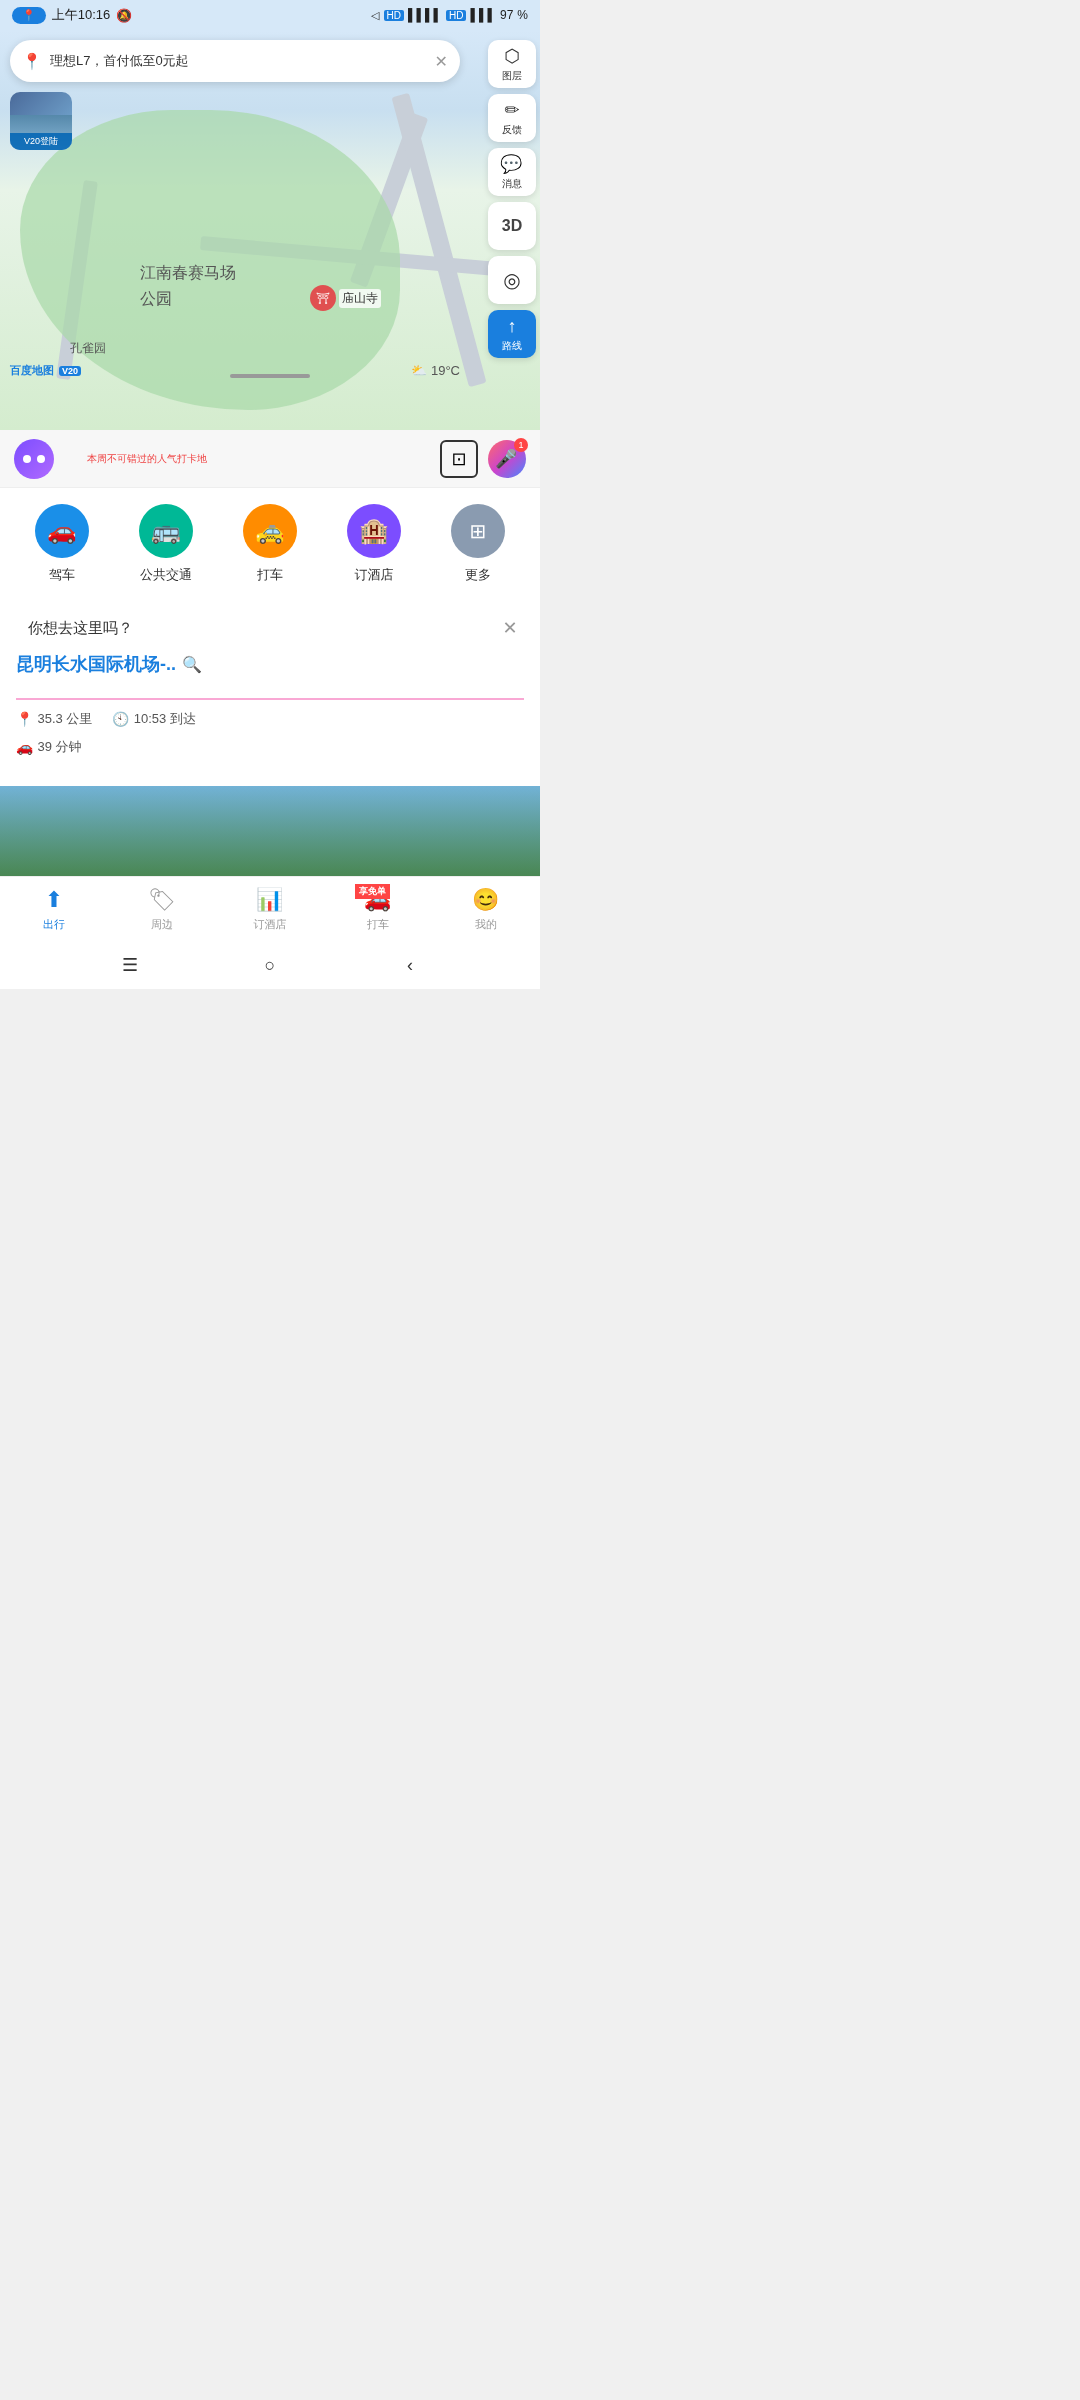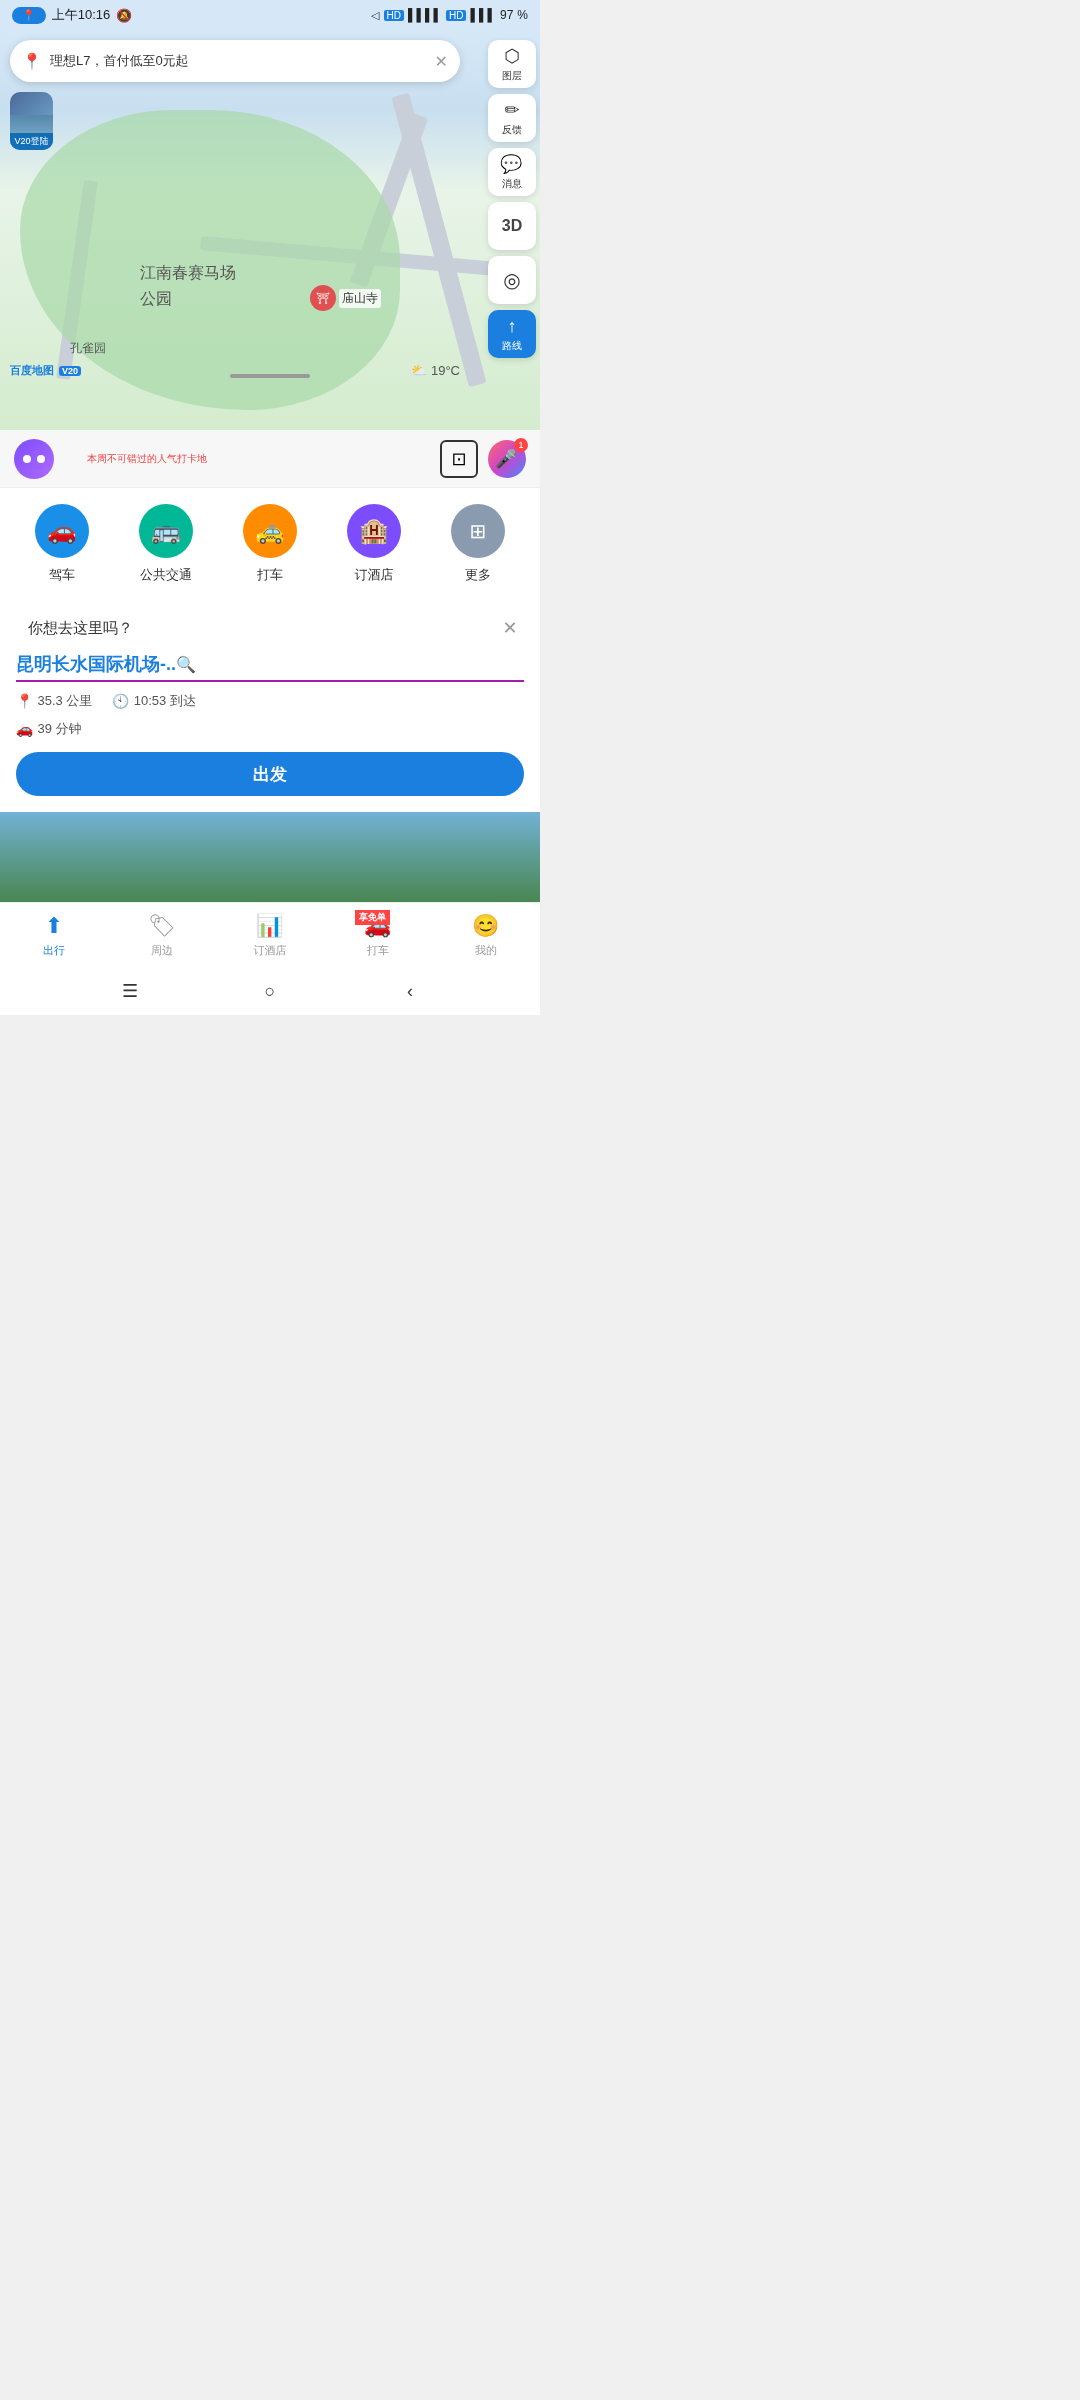--- a/index.html
+++ b/index.html
@@ -203,21 +203,21 @@
       background: #1a7fde;
       color: white;
     }
     .sidebar-btn-3d { font-size: 16px; font-weight: bold; color: #444; }
 
     
     .user-avatar {
       position: absolute;
       top: 62px;
       left: 10px;
-      width: 43px;
+      width: 62px;
       height: 58px;
       border-radius: 10px;
       background: #888;
       overflow: hidden;
       display: flex;
       align-items: center;
       justify-content: center;
     }
     .avatar-img {
       width: 100%;
@@ -394,25 +394,25 @@
       justify-content: center;
       color: #999;
       font-size: 18px;
       cursor: pointer;
     }
     .dest-name {
       font-size: 18px;
       font-weight: bold;
       color: #1a7fde;
       margin-bottom: 4px;
-      border-bottom: 2px solid #a21caf;
-      padding-bottom: 4px;
-      display: flex;
-      align-items: center;
-      gap: 0;
+      border-bottom: 2px solid #f9a8d4;
+      padding-bottom: 22px;
+      display: flex;
+      align-items: center;
+      gap: 6px;
     }
     .dest-search-icon {
       color: #999;
       font-size: 16px;
     }
     .dest-info {
       display: flex;
       gap: 20px;
       margin: 10px 0;
       font-size: 13px;
@@ -719,21 +719,20 @@
           <span class="dest-info-icon">🕙</span>
           <span>10:53 到达</span>
         </div>
       </div>
       <div class="dest-time-info">
         <div class="dest-info-item">
           <span class="dest-info-icon">🚗</span>
           <span>39 分钟</span>
         </div>
       </div>
-      <button class="depart-btn">出发</button>
     </div>
 
   </div>
 
   <div class="bottom-preview">
     <div class="preview-overlay"></div>
   </div>
 
 </div>
 

